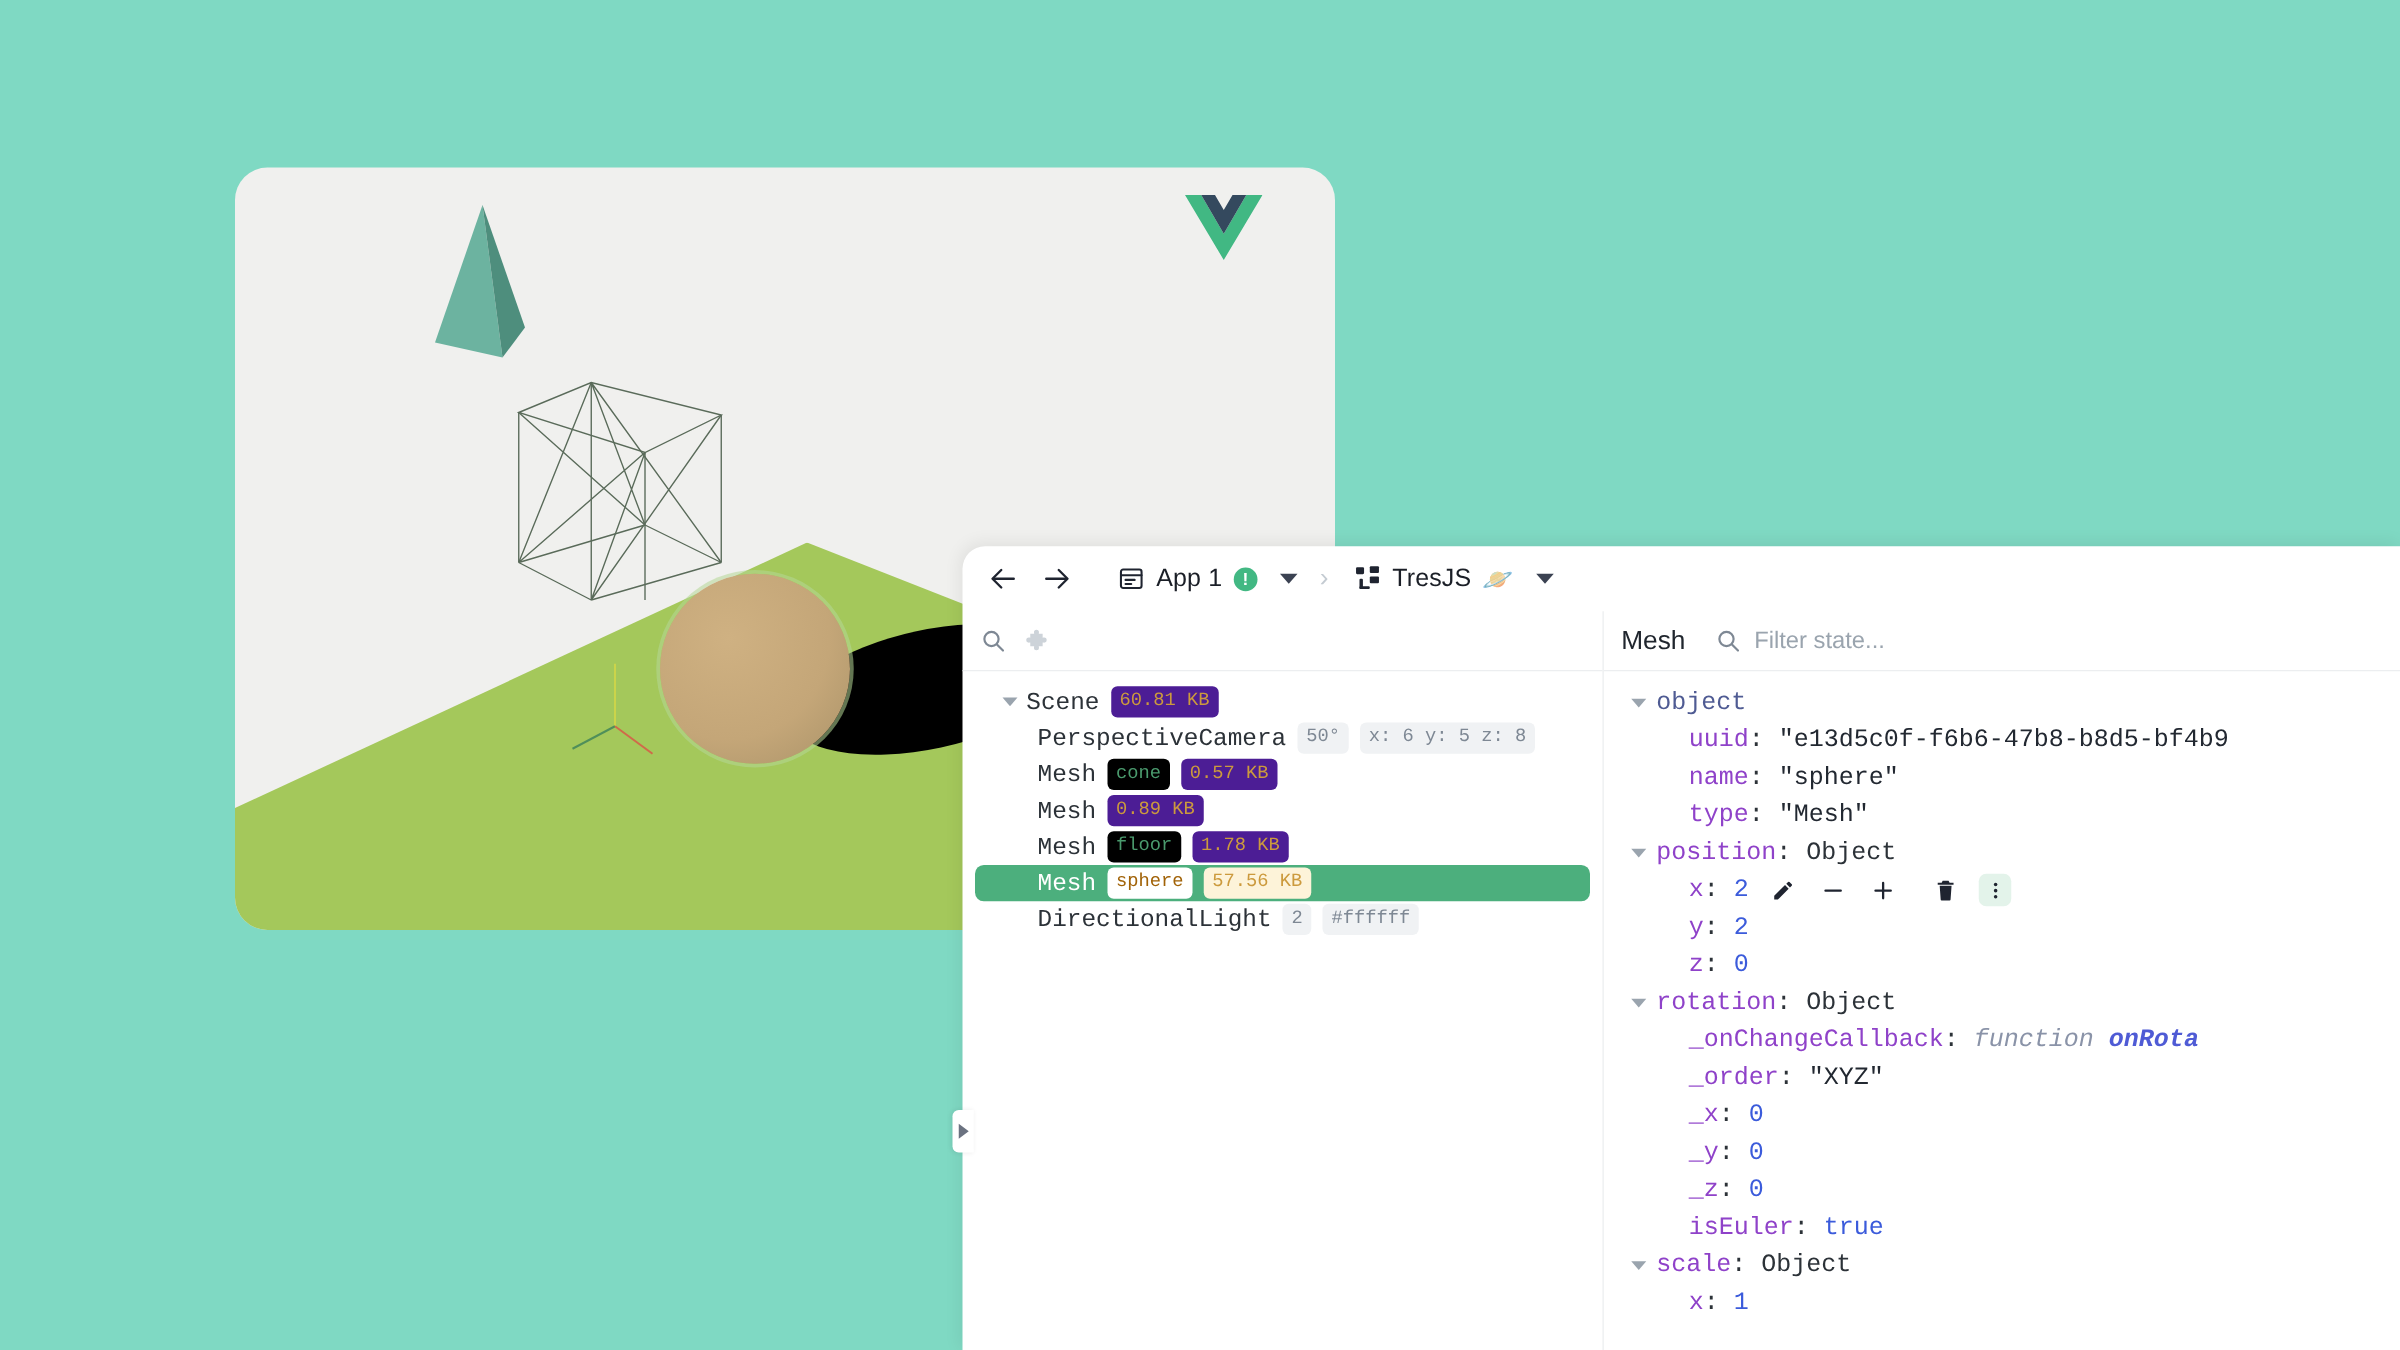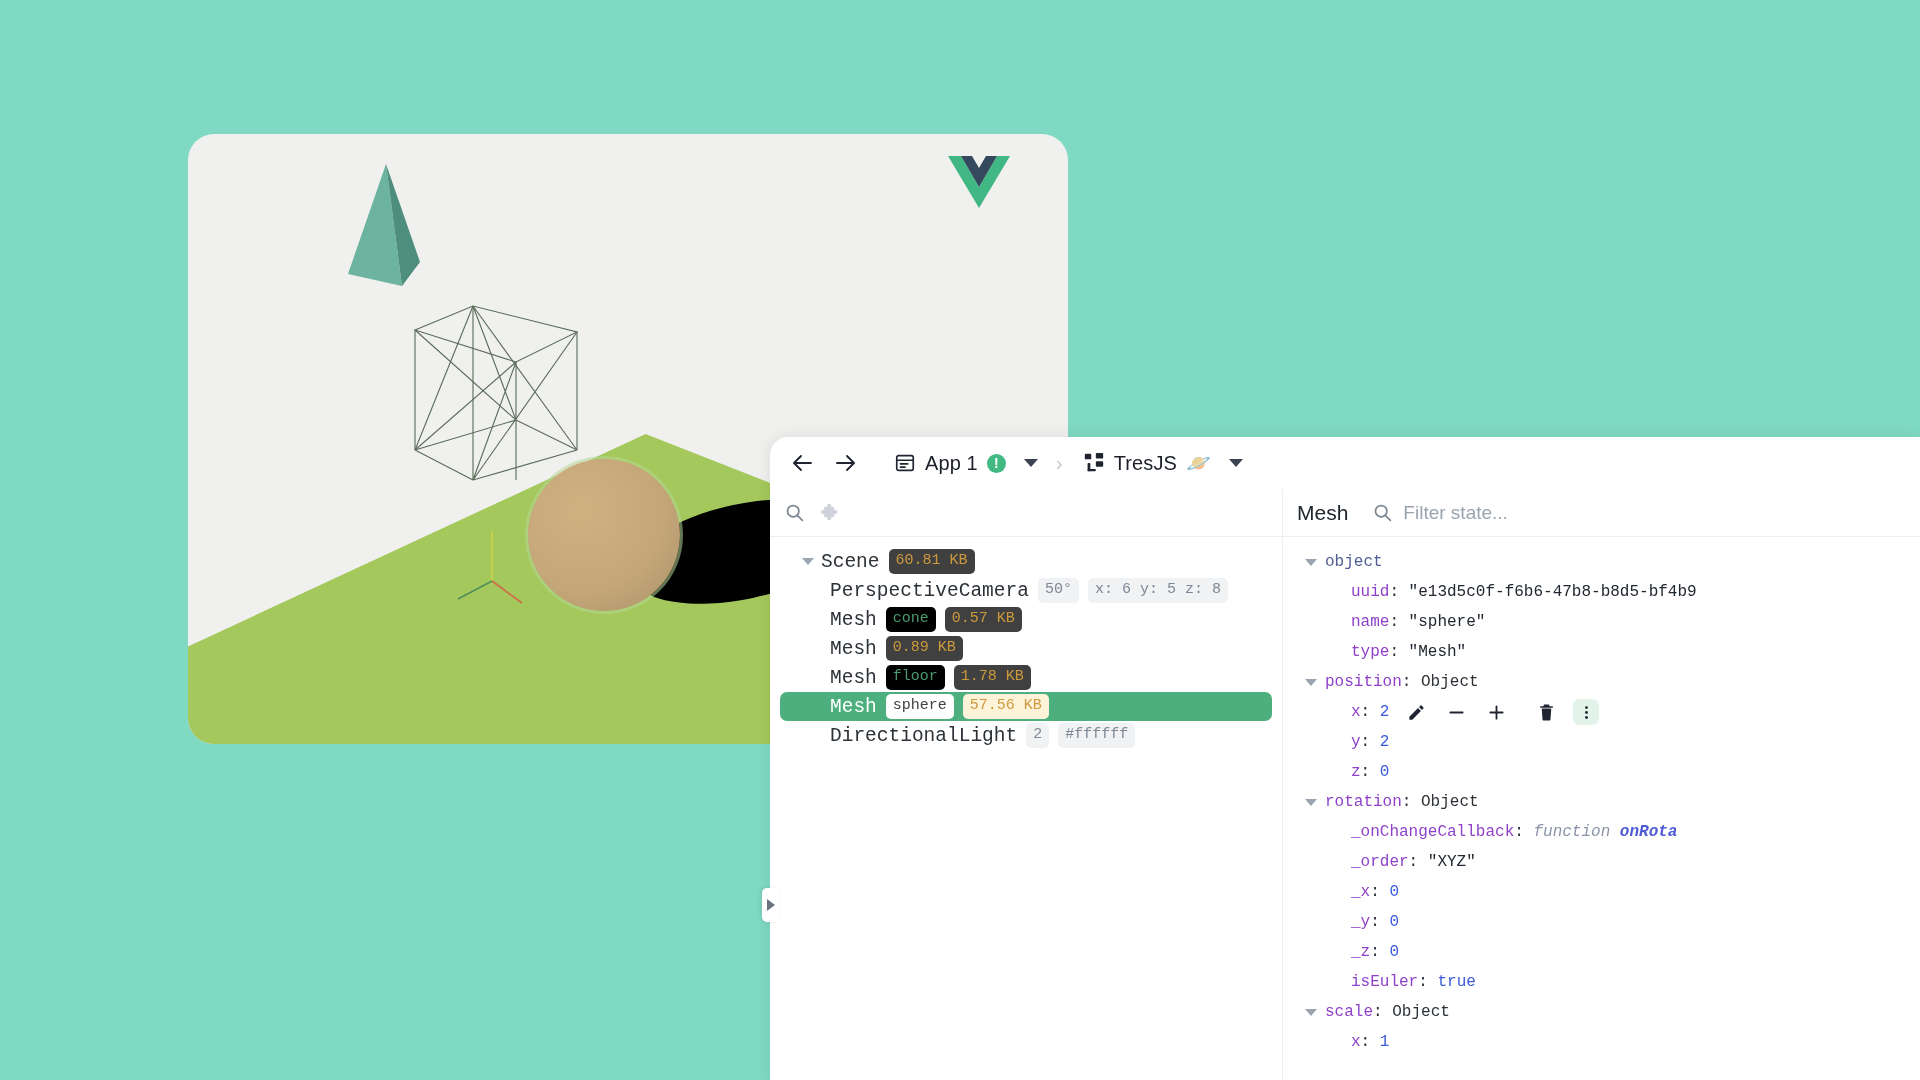--- a/index.html
+++ b/index.html
@@ -152,31 +152,31 @@
     border-right: 6px solid transparent;
     border-top: 7px solid #9aa4ae;
     margin-right: -2px;
   }
   .tag {
     font-family: "Liberation Mono", monospace;
     font-size: 15px; padding: 2px 7px;
     border-radius: 5px; line-height: 1.35;
   }
   .tag-name { background: #000000; color: #4a9a6d; }
-  .tag-size { background: #404040; color: #cc9a3d; }
+  .tag-size { background: #4c1d95; color: #cc9a3d; }
   .tag-plain { background: #f0f2f4; color: #7e8894; }
-  .tree-row.selected .tag-name { background: #ffffff; color: #404040; }
+  .tree-row.selected .tag-name { background: #ffffff; color: #a16207; }
   .tree-row.selected .tag-size { background: #fdf3d9; color: #cc9a3d; }
 
   
   #state-body {
     flex: 1 1 auto; overflow: hidden;
     padding: 10px 0 0 0;
     font-family: "Liberation Mono", monospace;
-    font-size: 16px;
+    font-size: 20px;
   }
   .state-row {
     display: flex; align-items: center;
     height: 30px; white-space: nowrap;
     padding-right: 10px; cursor: default;
   }
   .st-tw {
     width: 0; height: 0; flex: 0 0 auto;
     border-left: 6px solid transparent;
     border-right: 6px solid transparent;

